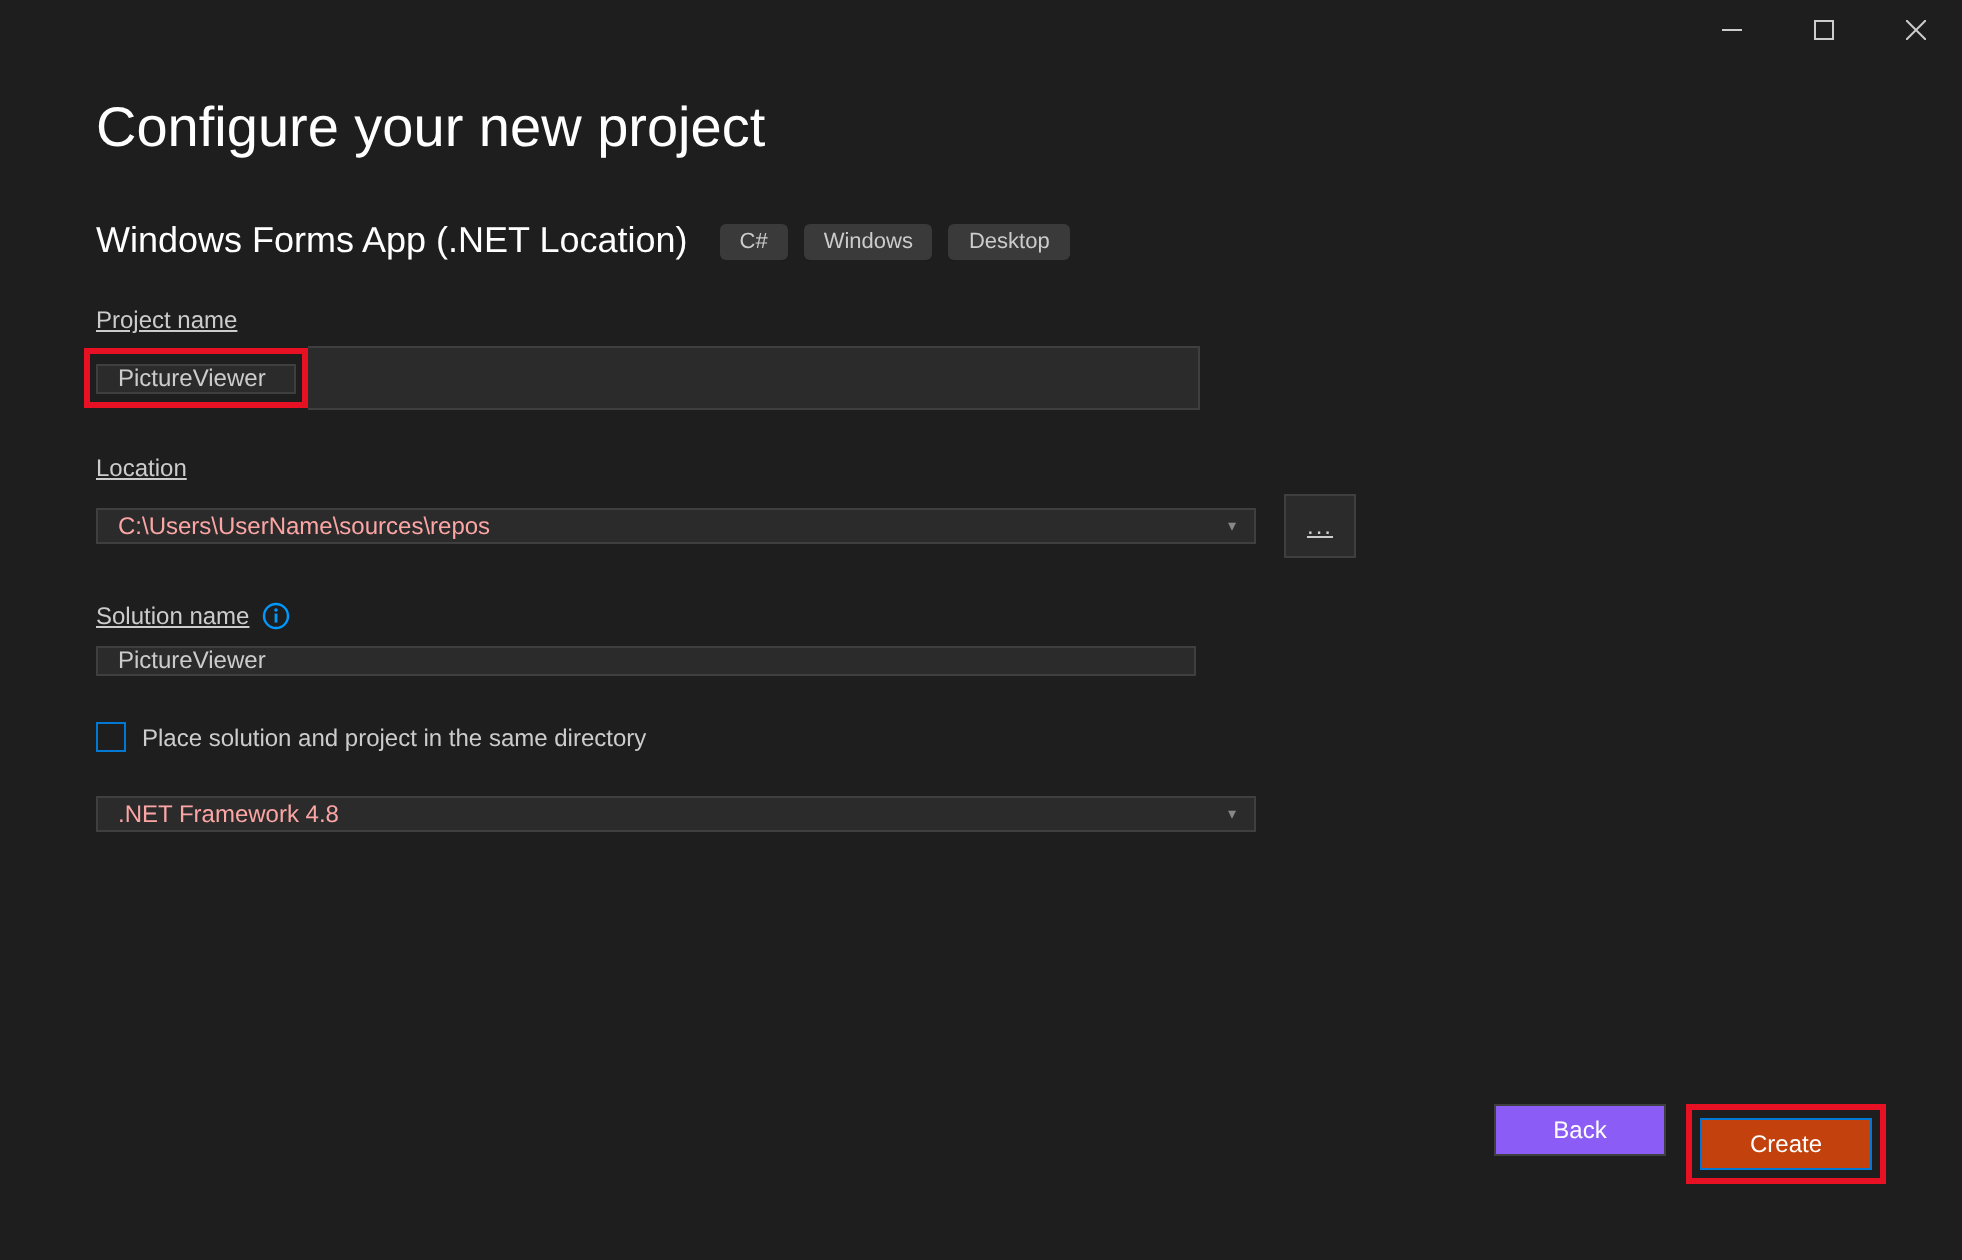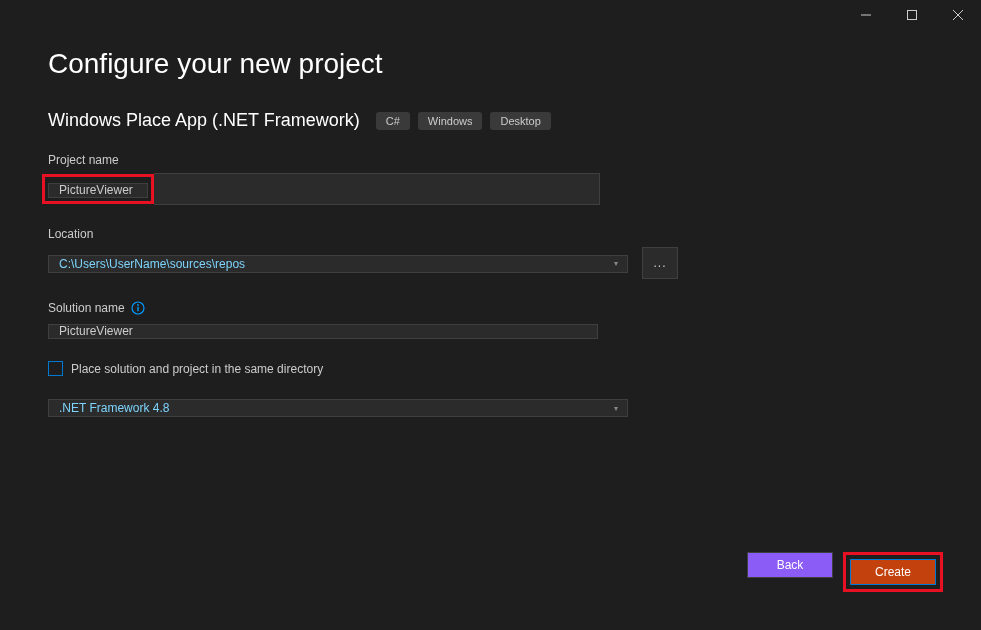--- a/index.html
+++ b/index.html
@@ -81,36 +81,37 @@
       background: #2b2b2b;
       border: 1px solid #3f3f3f;
       color: #cccccc;
       font-size: 12px;
       padding: 0 10px;
       outline: none;
       font-family: inherit;
     }
     .field-group {
       margin-bottom: 22px;
+      text-decoration: underline;
     }
     .location-row {
       display: flex;
       align-items: center;
       gap: 14px;
     }
     .select-wrap {
       position: relative;
       width: 580px;
     }
     .select-input {
       width: 100%;
       height: 18px;
       background: #2b2b2b;
       border: 1px solid #3f3f3f;
-      color: #7dd3fc;
+      color: #fca5a5;
       font-size: 12px;
       padding: 0 28px 0 10px;
       outline: none;
       font-family: inherit;
       appearance: none;
     }
     .select-caret {
       position: absolute;
       right: 10px;
       top: 50%;
@@ -216,21 +217,21 @@
         <line x1="0" y1="0" x2="10" y2="10" stroke="#cccccc" stroke-width="1"></line>
         <line x1="10" y1="0" x2="0" y2="10" stroke="#cccccc" stroke-width="1"></line>
       </svg>
   </div>
 </div>
 
 <div class="content">
   <h1 class="heading">Configure your new project</h1>
 
   <div class="subheading-row">
-    <div class="subheading">Windows Place App (.NET Framework)</div>
+    <div class="subheading">Windows Forms App (.NET Location)</div>
     <div class="tag-group">
       <span class="tag">C#</span>
       <span class="tag">Windows</span>
       <span class="tag">Desktop</span>
     </div>
   </div>
 
   <div class="field-group">
     <div class="field-label">Project name</div>
     <div class="pn-row">

